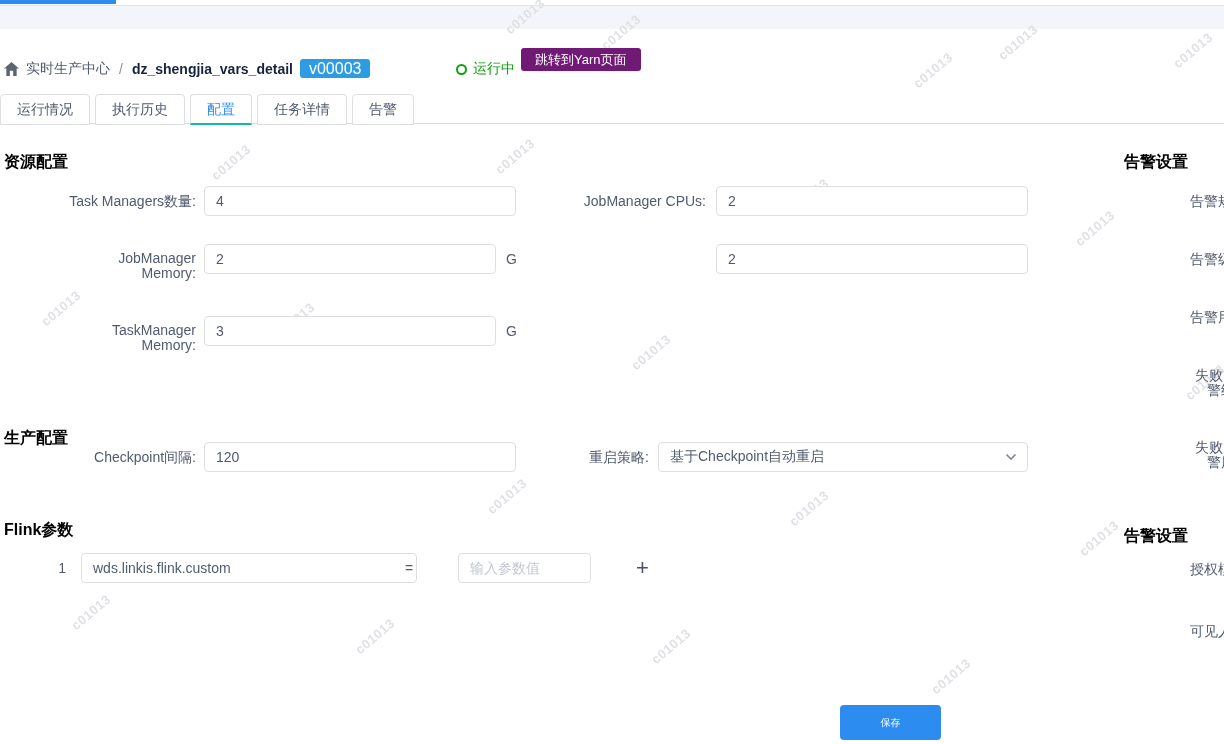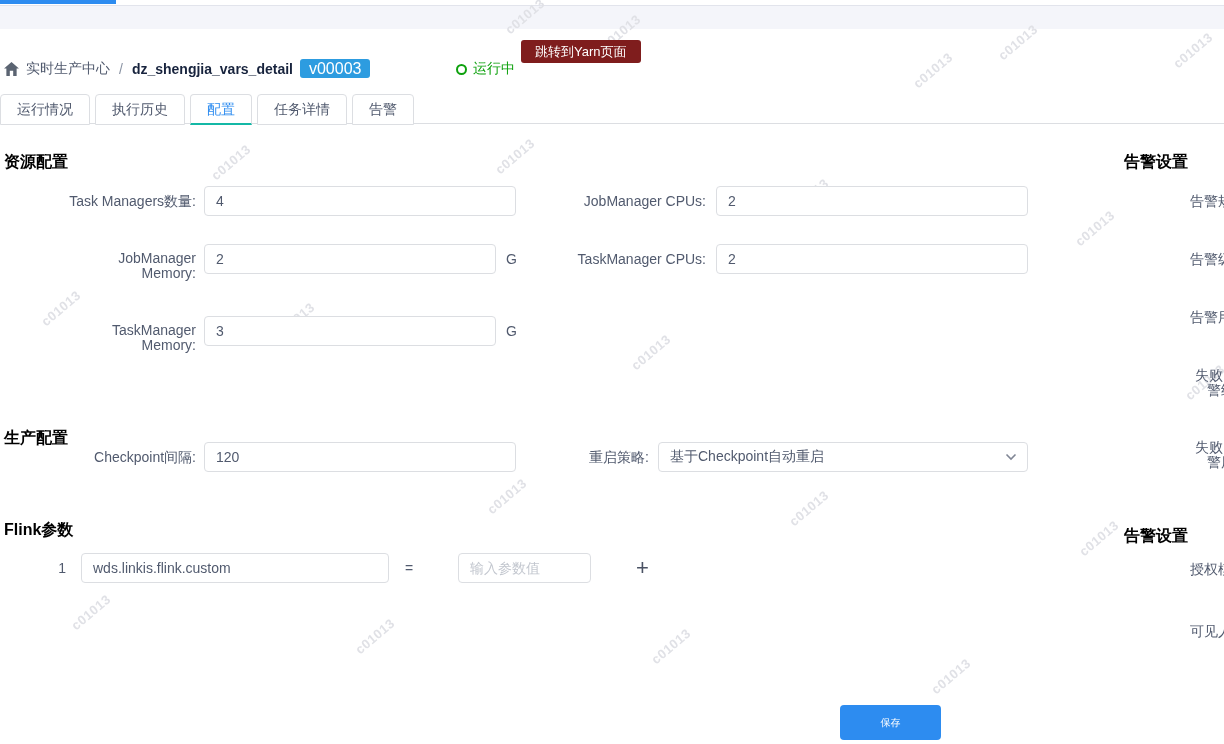--- a/index.html
+++ b/index.html
@@ -13,22 +13,22 @@
   .topband{position:absolute;left:0;top:6px;width:1224px;height:23px;background:#f4f5fa;}
 
   
   .breadcrumb{position:absolute;left:4px;top:59px;display:flex;align-items:center;gap:7px;white-space:nowrap;}
   .crumb-root{color:#515a6e;}
   .crumb-sep{color:#8a93a3;padding:0 2px;}
   .crumb-name{font-weight:bold;color:#17233d;}
   .badge{background:#2d9ce0;color:#fff;font-size:16px;line-height:19px;height:19px;padding:0 9px;border-radius:3px;}
   .status{position:absolute;left:456px;top:60px;display:flex;align-items:center;gap:6px;color:#0da10d;}
   .status-ring{width:7px;height:7px;border:2.5px solid #0da10d;border-radius:50%;}
-  .yarn-btn{position:absolute;left:521px;top:40px;height:23px;line-height:23px;padding:0 14px;
-            background:#7f1d1d;color:#fff;font-size:13px;border:none;border-radius:3px;cursor:pointer;}
+  .yarn-btn{position:absolute;left:521px;top:48px;height:23px;line-height:23px;padding:0 14px;
+            background:#701a75;color:#fff;font-size:13px;border:none;border-radius:3px;cursor:pointer;}
 
   
   .tabs{position:absolute;left:0;top:93px;width:1224px;height:31px;display:flex;
         border-bottom:1px solid #dcdee2;box-sizing:border-box;}
   .tab{position:relative;bottom:-1px;box-sizing:border-box;height:31px;line-height:29px;padding:0 16px;
        margin-right:5px;background:#fff;border:1px solid #dcdee2;border-radius:4px 4px 0 0;
        color:#515a6e;cursor:pointer;}
   .tab.active{color:#2d8cf0;border-bottom:2px solid #14b8a6;}
 
   
@@ -119,21 +119,20 @@
   <div class="lbl" style="left:420px;top:194px;width:286px">JobManager CPUs:</div>
   <input class="inp" style="left: 716px; top: 186px; width: 312px;" value="2">
 
   <div class="lbl" style="left:0;top:251px;width:196px">
     <div>JobManager</div>
     <div>Memory:</div>
   </div>
   <input class="inp" style="left: 204px; top: 244px; width: 292px;" value="2">
   <div class="unit" style="left:506px;top:251px">G</div>
 
-  <div class="lbl" style="left:420px;top:252px;width:286px">TaskManager CPUs:</div>
   <input class="inp" style="left: 716px; top: 244px; width: 312px;" value="2">
 
   <div class="lbl" style="left:0;top:323px;width:196px">
     <div>TaskManager</div>
     <div>Memory:</div>
   </div>
   <input class="inp" style="left: 204px; top: 316px; width: 292px;" value="3">
   <div class="unit" style="left:506px;top:323px">G</div>
 
   <div class="sec-title" style="left:1124px;top:152px">告警设置</div>
@@ -154,21 +153,21 @@
   <div class="selectbox" style="left:658px;top:442px;width:370px">
     <span class="sel-text">基于Checkpoint自动重启</span>
     <svg width="12" height="8" viewBox="0 0 12 8">
       <polyline points="1.5,1.5 6,6 10.5,1.5" fill="none" stroke="#808695" stroke-width="1.6"></polyline>
     </svg>
   </div>
 
   <div class="sec-title" style="left:4px;top:520px">Flink参数</div>
 
   <div class="plainnum" style="left:52px;top:560px;width:14px;text-align:right">1</div>
-  <input class="inp" style="left: 81px; top: 553px; width: 308px;" value="wds.linkis.flink.custom">
+  <input class="inp" style="left: 81px; top: 553px; width: 336px;" value="wds.linkis.flink.custom">
   <div class="plainnum" style="left:405px;top:560px">=</div>
   <input class="inp" style="left: 458px; top: 553px; width: 133px;" placeholder="输入参数值">
   <button class="plus-btn" style="left:636px;top:557px">+</button>
 
   <div class="sec-title" style="left:1124px;top:526px">告警设置</div>
   <div class="edge-lbl" style="left:1190px;top:562px">授权模</div>
   <div class="edge-lbl" style="left:1190px;top:624px">可见人</div>
 
   <button class="save-btn">保存</button>
 

